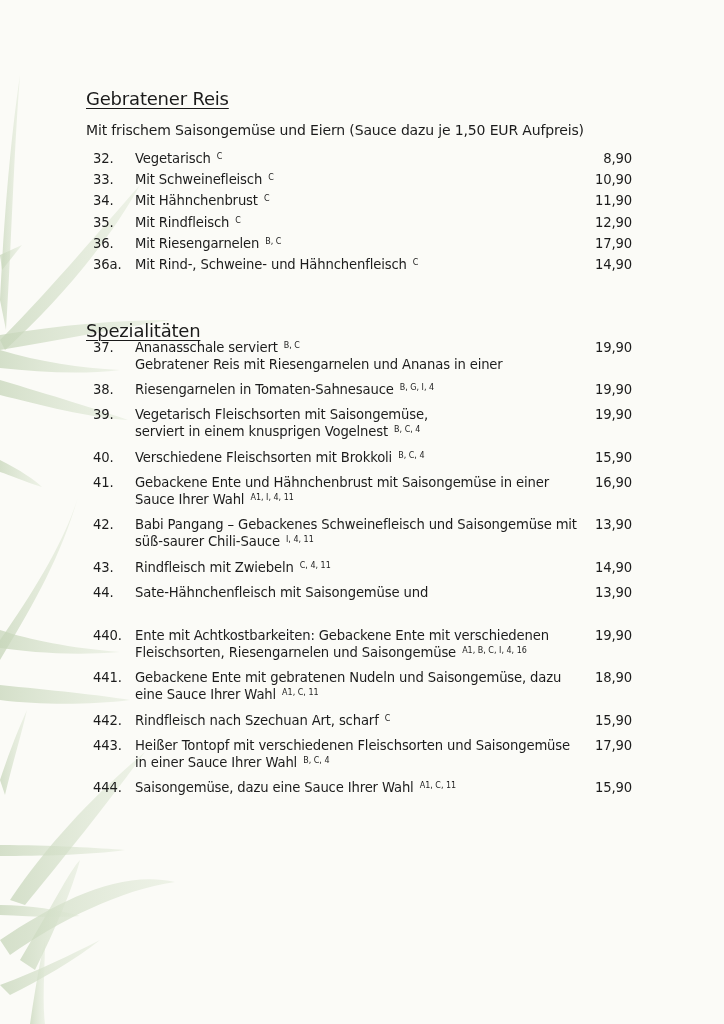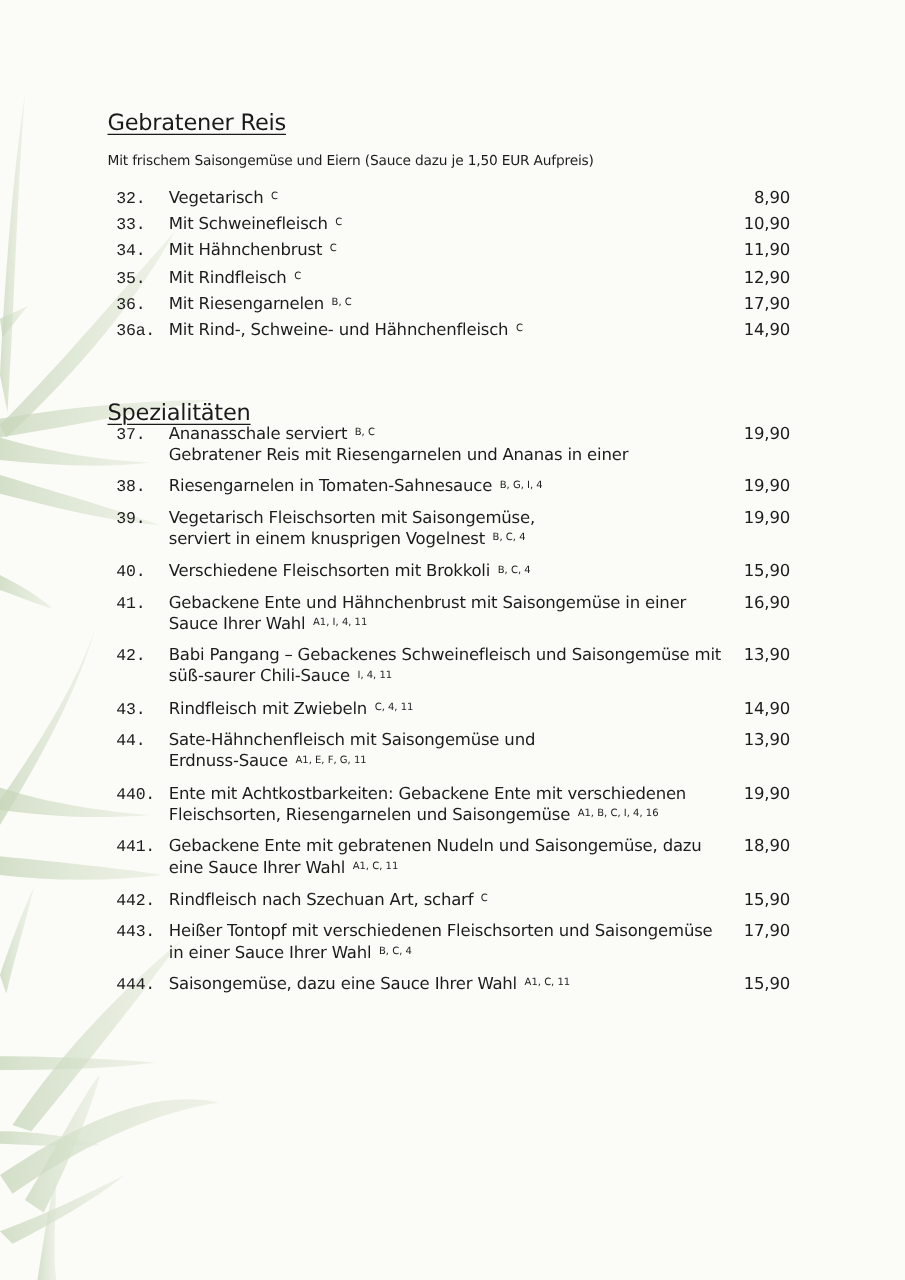--- a/index.html
+++ b/index.html
@@ -9,23 +9,23 @@
     font-family:"DejaVu Sans", sans-serif;
     color:#1c1c1c;
   }
   #leaves { position:absolute; left:0; top:0; width:724px; height:1024px; z-index:0; pointer-events:none; }
   .page { position:absolute; left:0; top:0; width:656px; height:1024px; z-index:1; }
   .section-title {
     position:absolute; left:86px;
     font-size:18px; text-decoration:underline; text-underline-offset:3px;
     text-decoration-thickness:1px; color:#1a1a1a; letter-spacing:-0.2px;
   }
-  .subtitle { position:absolute; left:86px; top:122px; font-size:11px; letter-spacing:-0.15px; }
+  .subtitle { position:absolute; left:86px; top:122px; font-size:14px; letter-spacing:-0.15px; }
   .row { position:absolute; left:0; width:724px; font-size:13.2px; line-height:17px; letter-spacing:-0.15px; }
-  .num { position:absolute; left:93px;font-family:Liberation Mono, monospace; }
+  .num { position:absolute; left:93px; }
   .desc { position:absolute; left:135px; width:445px; }
   .price { position:absolute; right:92px; text-align:center; }
   sup.al { font-size:8px; vertical-align:top; position:relative; top:-2px; margin-left:2px; letter-spacing:0; }
 </style>
 </head>
 <body>
 
 <svg id="leaves" viewBox="0 0 724 1024">
   <defs>
     <linearGradient id="lg" x1="0" y1="0" x2="1" y2="0">
@@ -155,21 +155,20 @@
         <span class="num">43.</span>
         <div class="desc">
           <div>Rindfleisch mit Zwiebeln <sup class="al">C, 4, 11</sup></div>
         </div>
         <span class="price">14,90</span>
       </div>
       <div class="row" style="top: 584px;">
         <span class="num">44.</span>
         <div class="desc">
           <div>Sate-Hähnchenfleisch mit Saisongemüse und</div>
-          <div>Erdnuss-Sauce <sup class="al">A1, E, F, G, 11</sup></div>
         </div>
         <span class="price">13,90</span>
       </div>
       <div class="row" style="top: 627px;">
         <span class="num">440.</span>
         <div class="desc">
           <div>Ente mit Achtkostbarkeiten: Gebackene Ente mit verschiedenen</div>
           <div>Fleischsorten, Riesengarnelen und Saisongemüse <sup class="al">A1, B, C, I, 4, 16</sup></div>
         </div>
         <span class="price">19,90</span>

